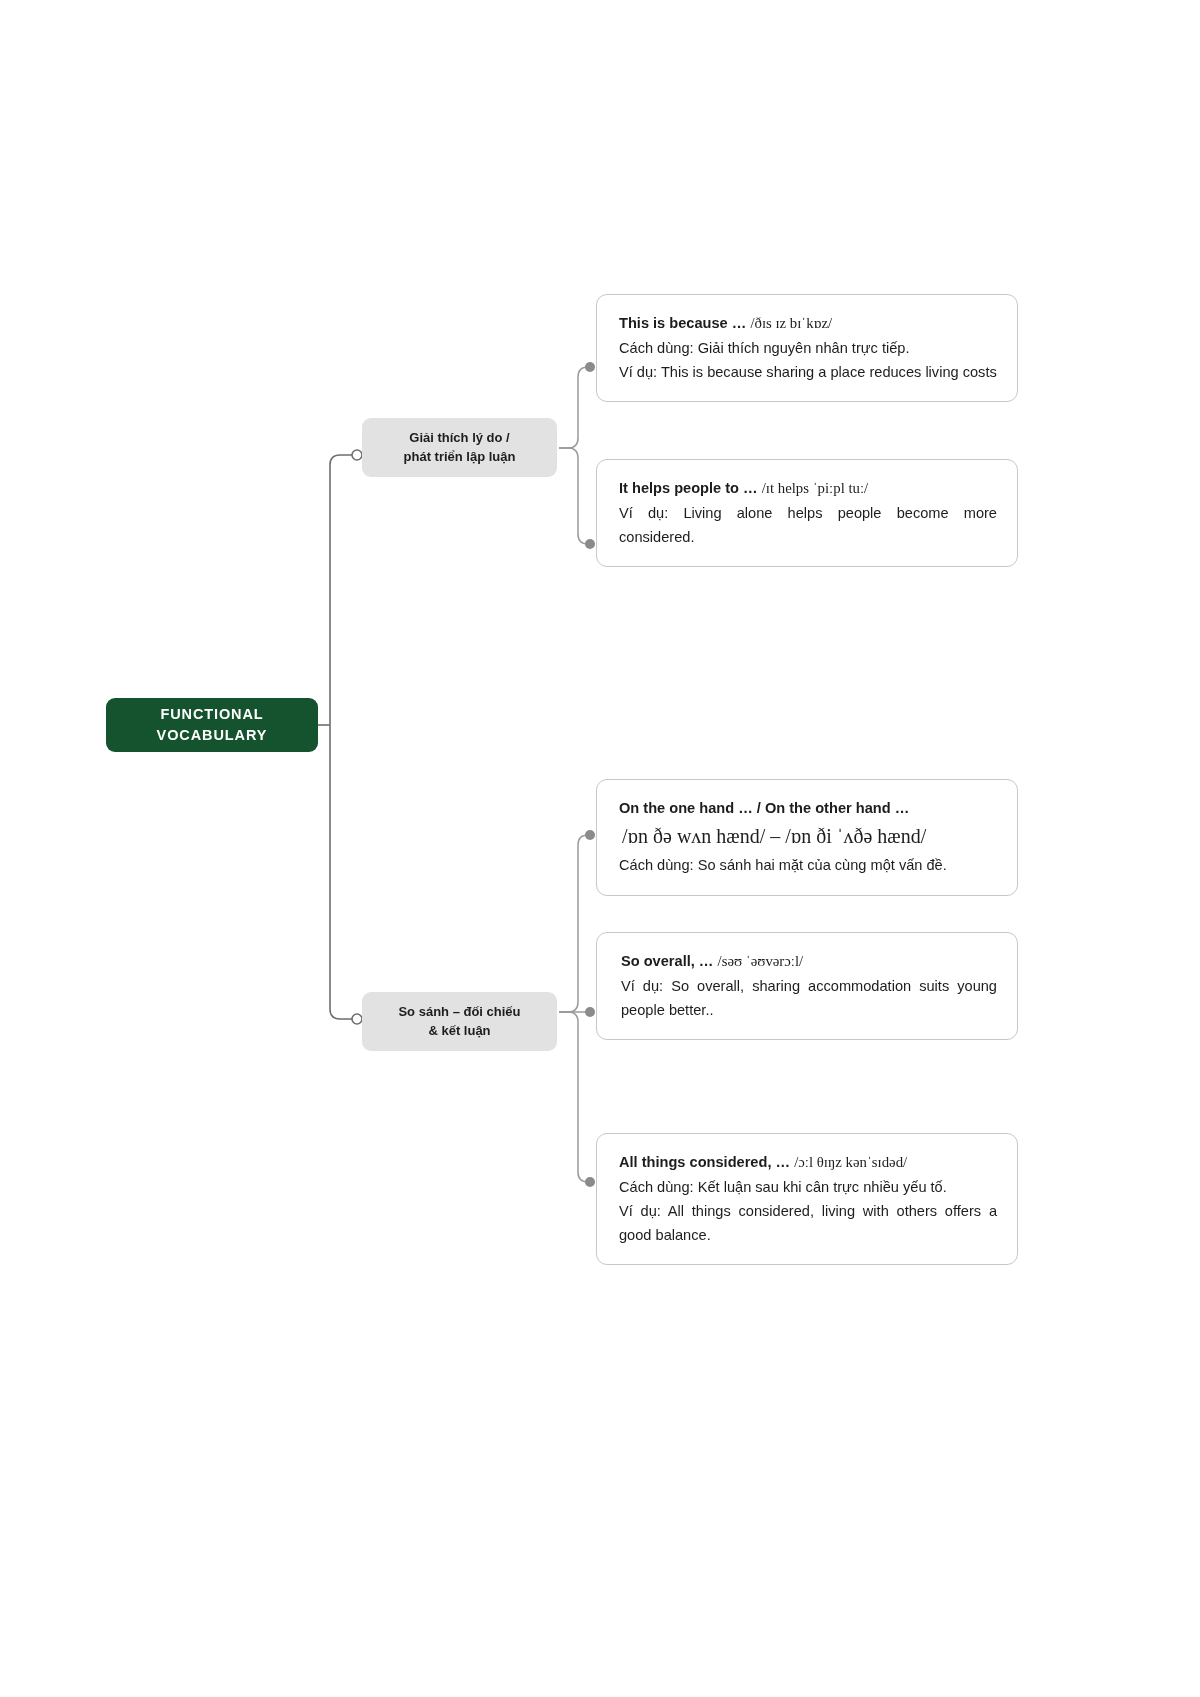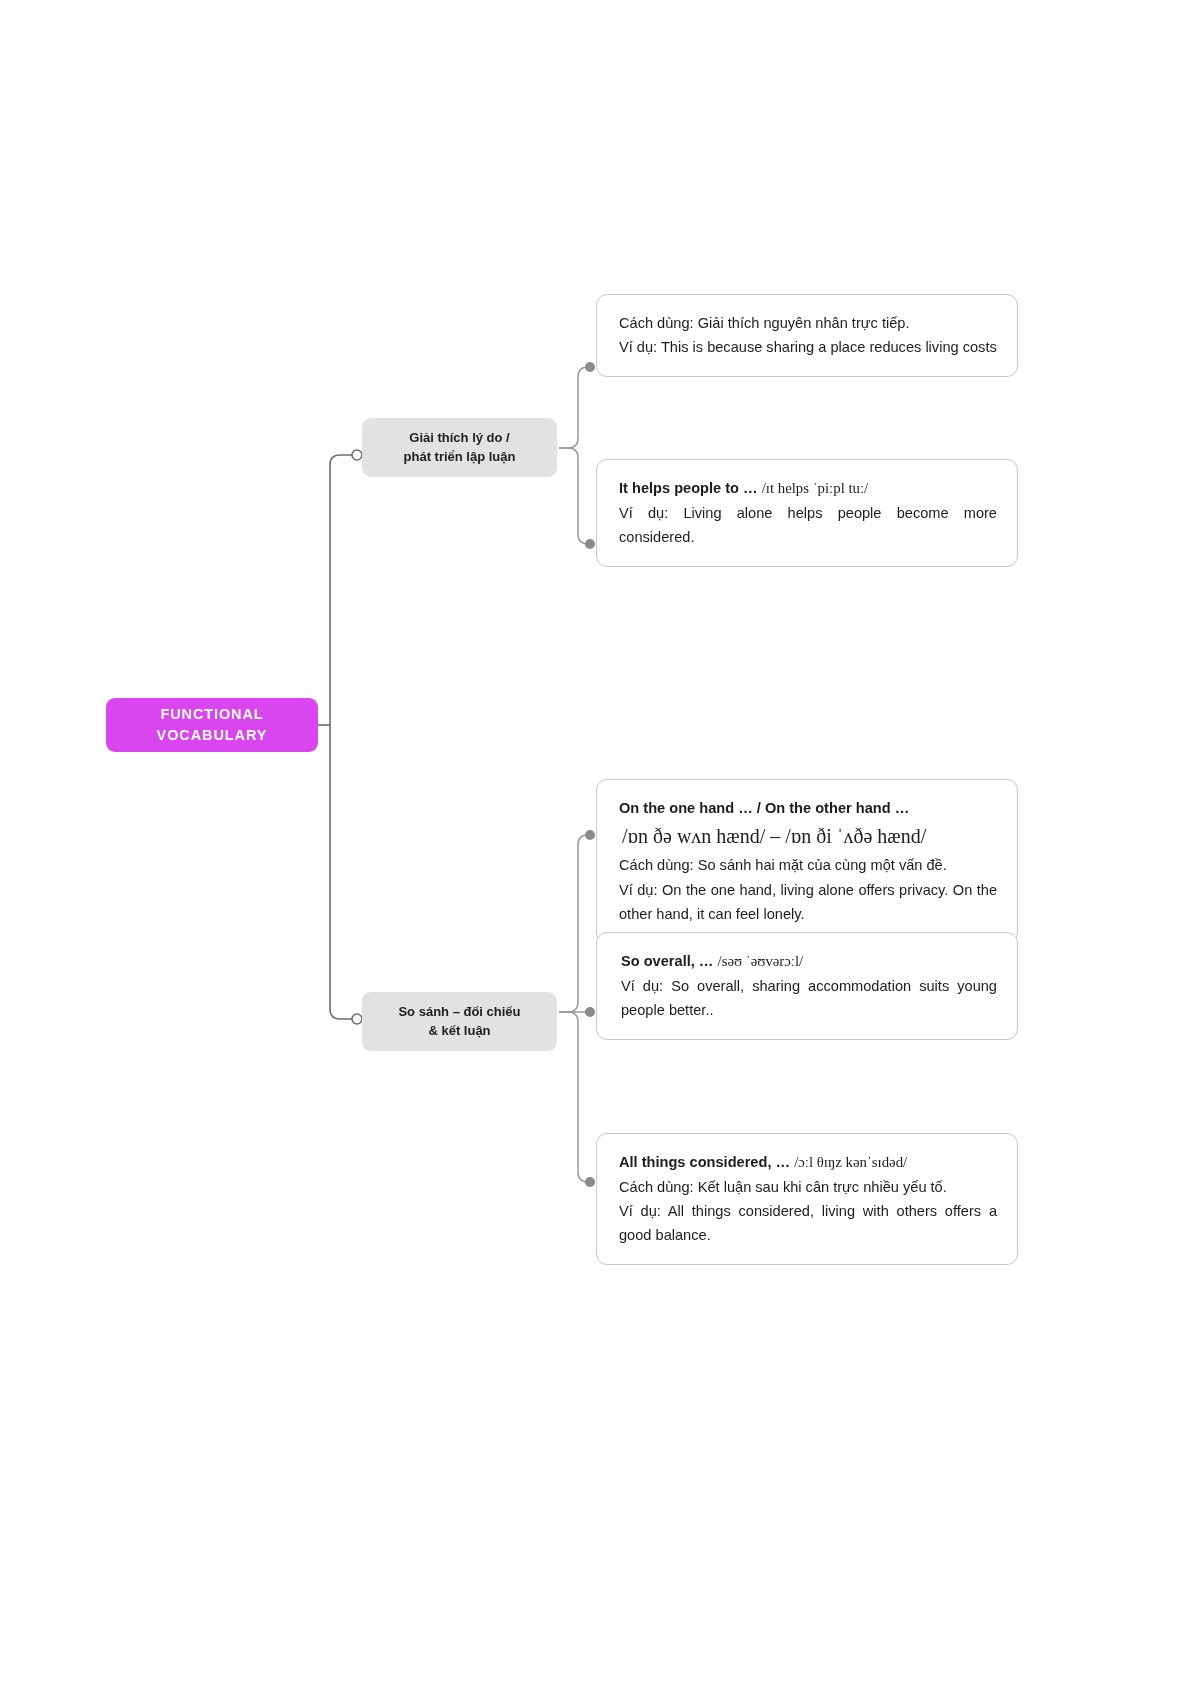--- a/index.html
+++ b/index.html
@@ -27,21 +27,21 @@
     pointer-events: none;
   }
 
   
   .root-node {
     position: absolute;
     left: 106px;
     top: 698px;
     width: 212px;
     height: 54px;
-    background: #d946ef;
+    background: #14532d;
     border-radius: 9px;
     display: flex;
     align-items: center;
     justify-content: center;
     text-align: center;
     color: #ffffff;
     font-size: 14.5px;
     font-weight: bold;
     letter-spacing: 0.9px;
     line-height: 1.42;
@@ -155,35 +155,36 @@
   </div>
 
   <div class="branch-node b1">
     <div>
       <span>So sánh – đối chiếu</span><br>
       <span>&amp; kết luận</span>
     </div>
   </div>
 
   <div class="card c0">
+    <span class="headline"><span class="term">This is because …</span>
+      <span class="ipa">/ðɪs ɪz bɪˈkɒz/</span></span>
     <span class="line">Cách dùng: Giải thích nguyên nhân trực tiếp.</span>
     <span class="line">Ví dụ: This is because sharing a place reduces living costs</span>
   </div>
 
   <div class="card c1">
     <span class="headline"><span class="term">It helps people to …</span>
       <span class="ipa">/ɪt helps ˈpiːpl tuː/</span></span>
     <span class="line">Ví dụ: Living alone helps people become more considered.</span>
   </div>
 
   <div class="card c2">
     <span class="headline"><span class="term">On the one hand … / On the other hand …</span></span>
     <span class="ipa-line">/ɒn ðə wʌn hænd/ – /ɒn ði ˈʌðə hænd/</span>
     <span class="line">Cách dùng: So sánh hai mặt của cùng một vấn đề.</span>
-    <span class="line">Ví dụ: On the one hand, living alone offers privacy. On the other hand, it can feel lonely.</span>
   </div>
 
   <div class="card c3">
     <span class="headline"><span class="term">So overall, …</span>
       <span class="ipa">/səʊ ˈəʊvərɔːl/</span></span>
     <span class="line">Ví dụ: So overall, sharing accommodation suits young people better..</span>
   </div>
 
   <div class="card c4">
     <span class="headline"><span class="term">All things considered, …</span>

